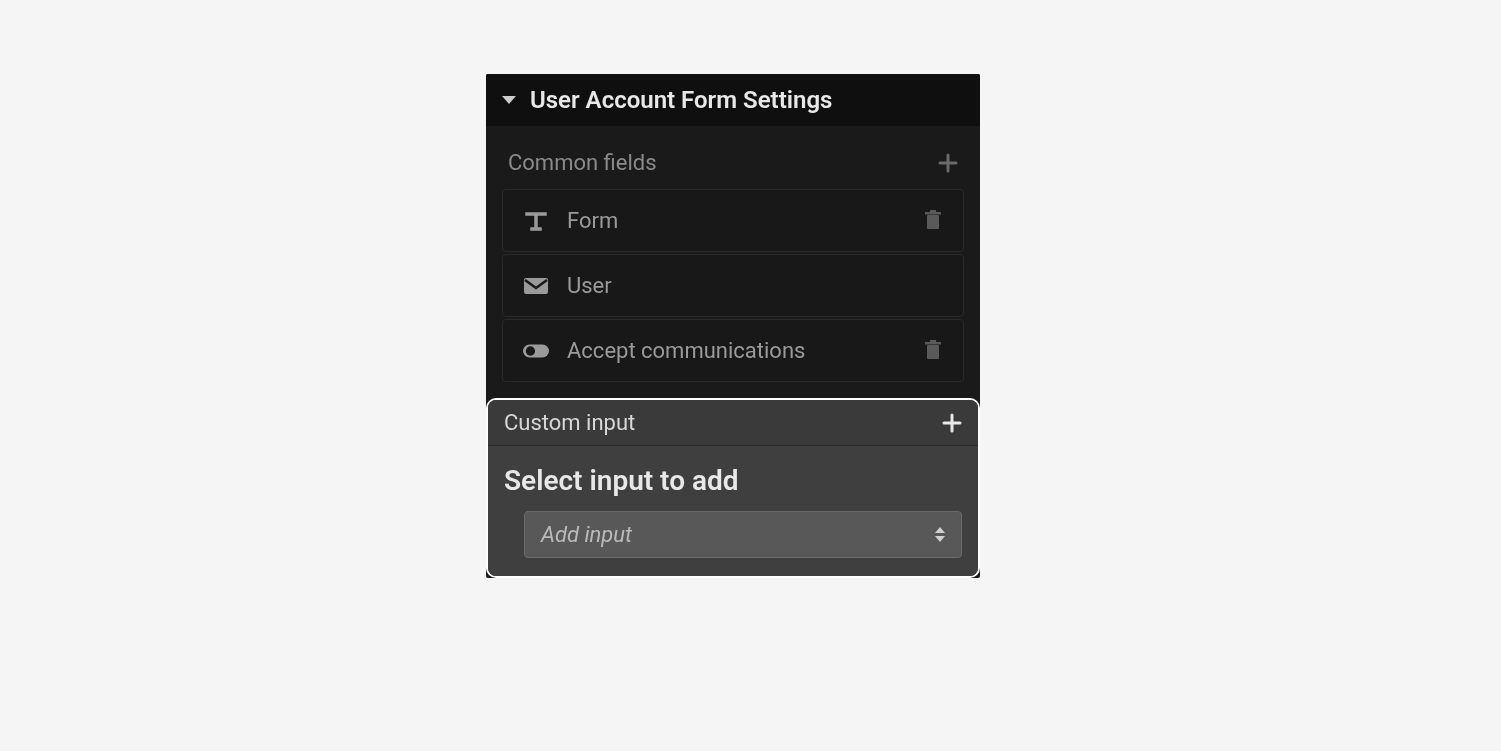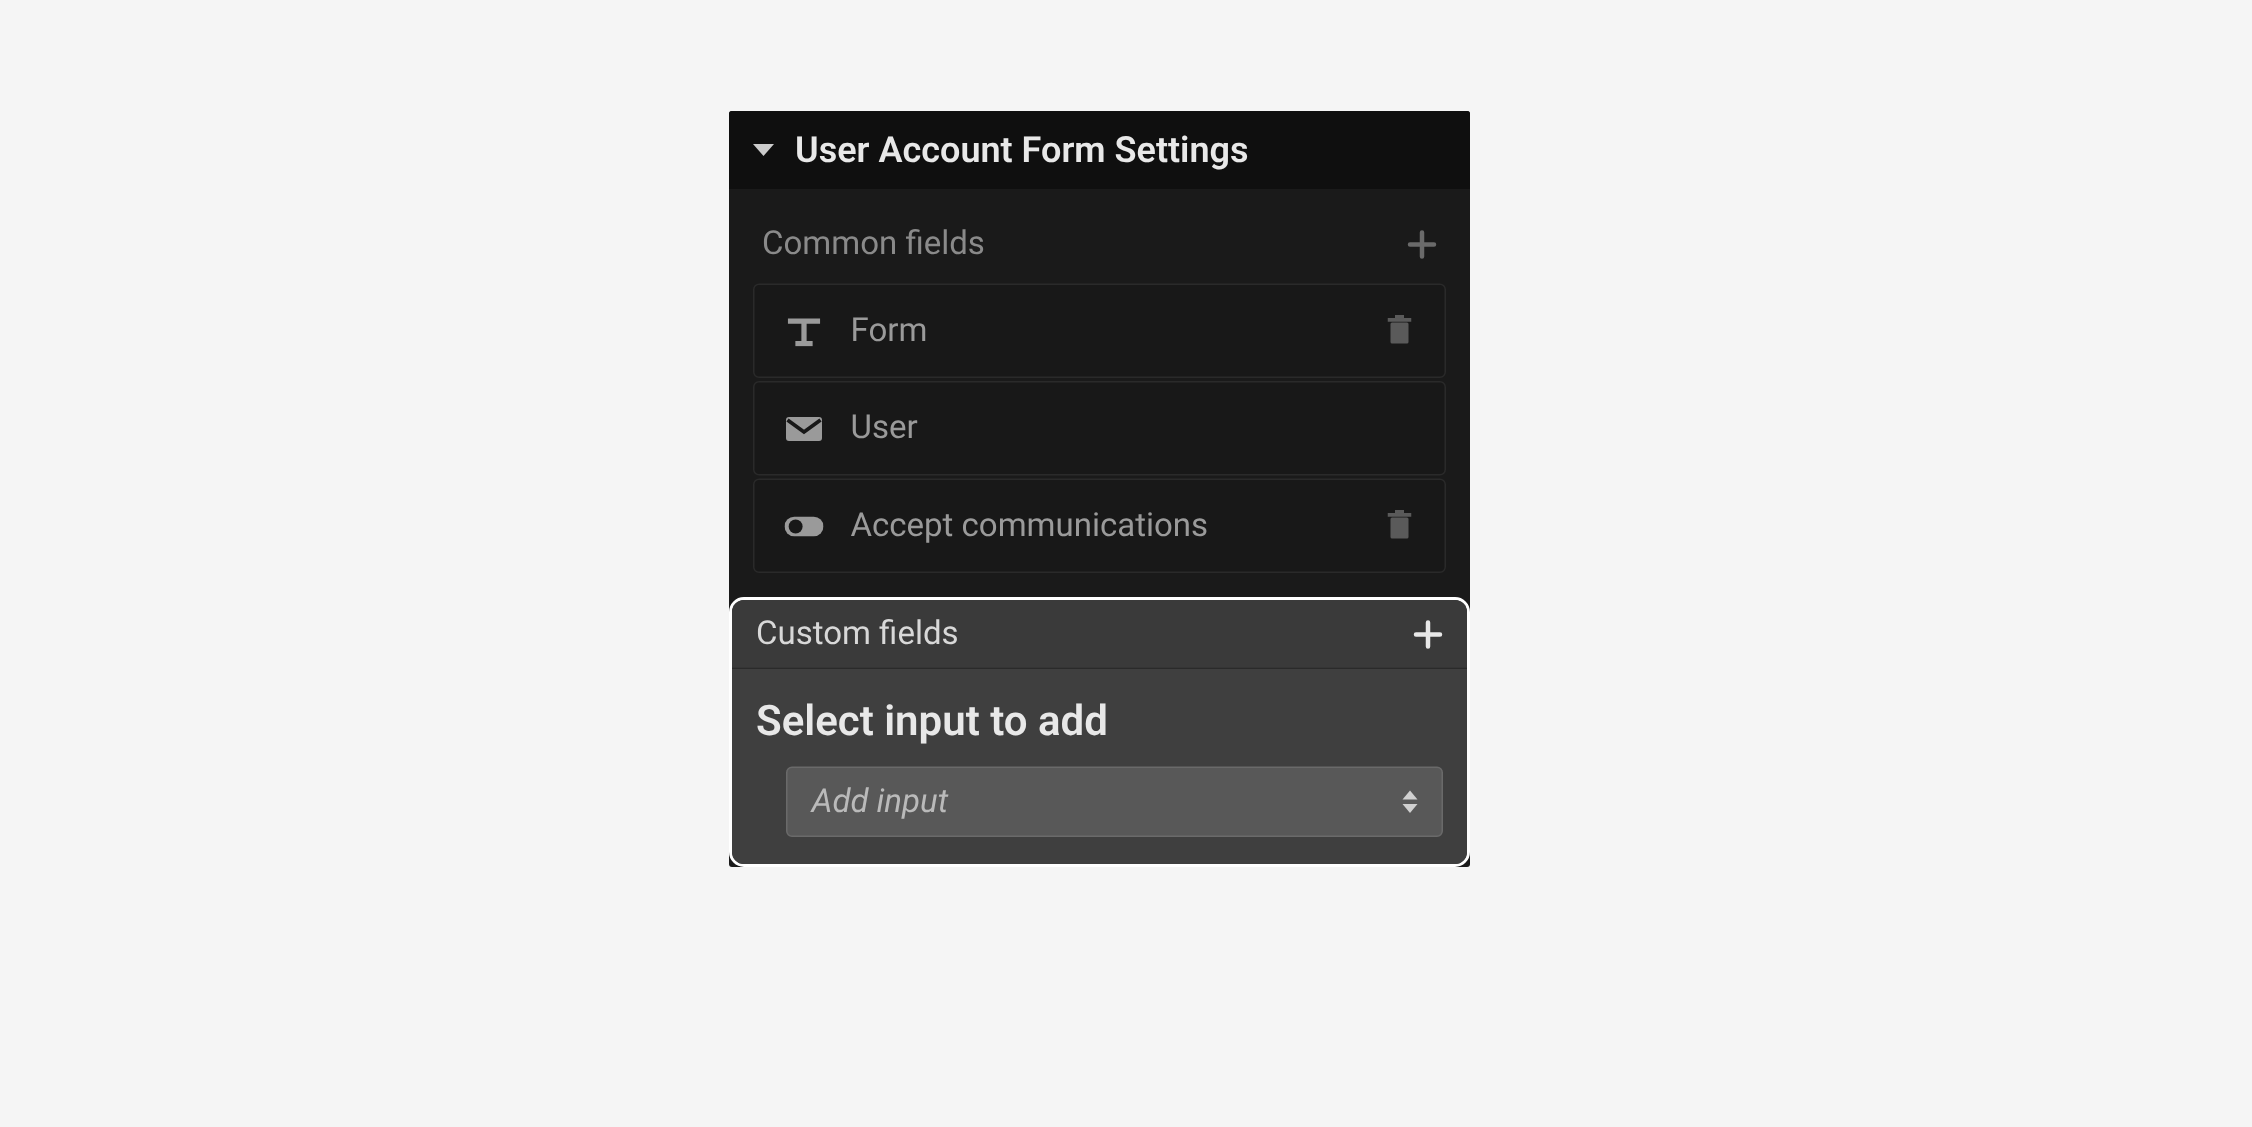--- a/index.html
+++ b/index.html
@@ -234,21 +234,21 @@
             <rect x="5" y="0" width="6" height="2.5" fill="#5a5a5a"></rect>
           </svg>
         </div>
       </div>
 
     </div>
   </div>
 
   <div class="custom-section">
     <div class="custom-header">
-      <div class="custom-title">Custom fields</div>
+      <div class="custom-title">Custom input</div>
       <div class="plus-icon bright">
         <svg width="20" height="20" viewBox="0 0 20 20">
           <path d="M10 2 L10 18 M2 10 L18 10" stroke="#e8e8e8" stroke-width="3" stroke-linecap="round"></path>
         </svg>
       </div>
     </div>
     <div class="custom-body">
       <div class="select-label">Select input to add</div>
       <div class="select-box">
         <div class="select-placeholder">Add input</div>

